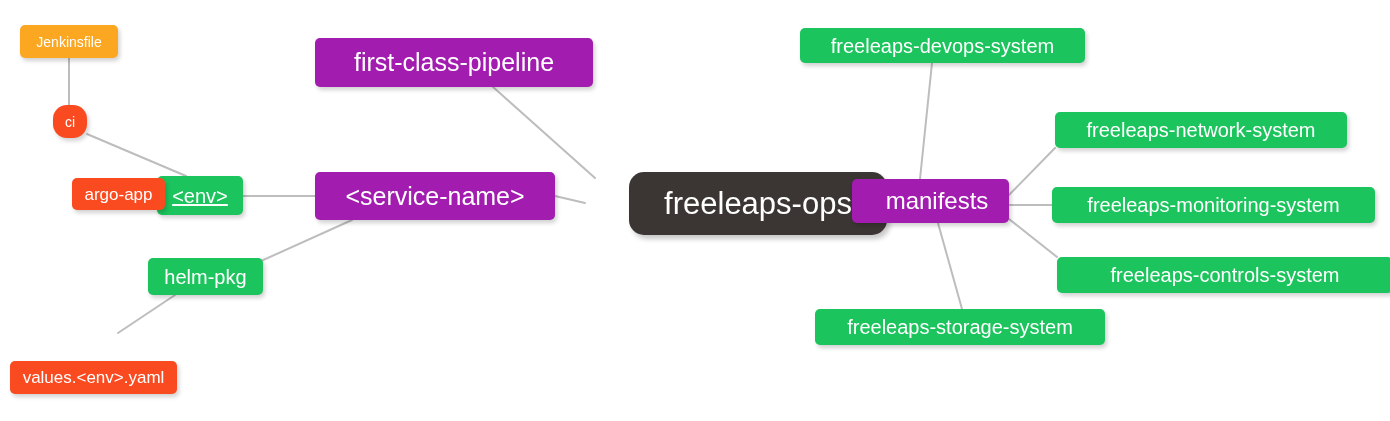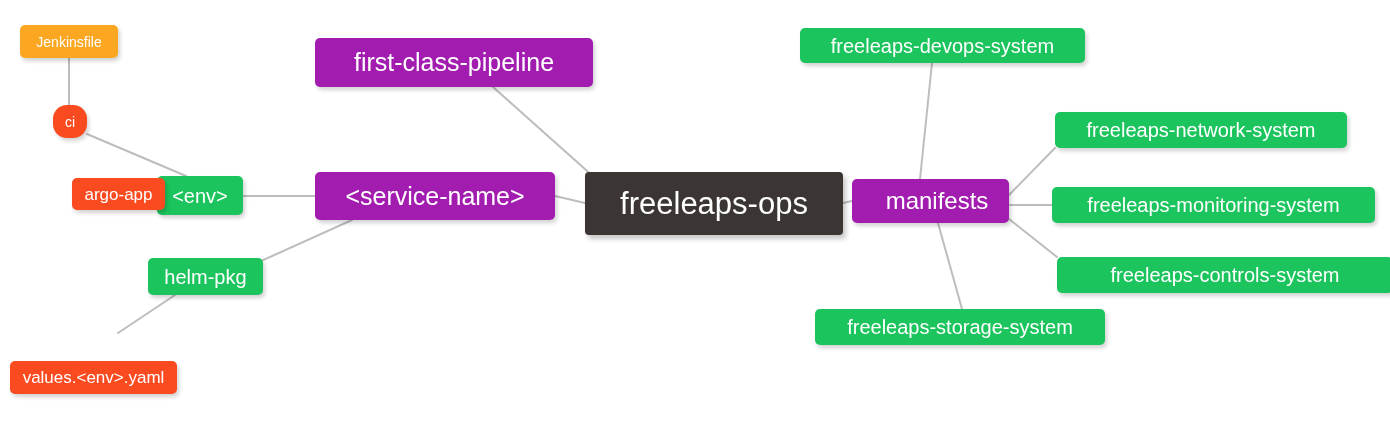--- a/index.html
+++ b/index.html
@@ -36,22 +36,23 @@
     border-radius: 5px;
     color: #ffffff;
     white-space: nowrap;
     line-height: 1;
     text-align: right;
     box-shadow: 2px 3px 4px rgba(0,0,0,0.18);
     user-select: none;
   }
   .node.root {
     background: #3b3633;
-    border-radius: 4px;
+    border-radius: 15px;
     box-shadow: 3px 4px 5px rgba(0,0,0,0.22);
+    margin-left: 44px;
   }
   .node.blue   { background: #a21caf; }
   .node.green  { background: #1bc45c; }
   .node.orange { background: #fba722; }
   .node.red    { background: #fa4a1f; }
 </style>
 </head>
 <body>
 
 <div id="mindmap">
@@ -69,21 +70,21 @@
       <line x1="1009" y1="195" x2="1055" y2="148" stroke="#bdbdbd" stroke-width="2" stroke-linecap="round"></line>
       <line x1="1009" y1="205" x2="1052" y2="205" stroke="#bdbdbd" stroke-width="2" stroke-linecap="round"></line>
       <line x1="1009" y1="219" x2="1057" y2="257" stroke="#bdbdbd" stroke-width="2" stroke-linecap="round"></line>
       <line x1="938" y1="223" x2="962" y2="309" stroke="#bdbdbd" stroke-width="2" stroke-linecap="round"></line>
     </svg>
   <div id="node-layer">
       <div class="node root" style="left: 585px; top: 172px; width: 258px; height: 63px; font-size: 31px;">freeleaps-ops</div>
       <div class="node blue" style="left: 315px; top: 172px; width: 240px; height: 48px; font-size: 25px;">&lt;service-name&gt;</div>
       <div class="node blue" style="left: 315px; top: 38px; width: 278px; height: 49px; font-size: 25px;">first-class-pipeline</div>
       <div class="node blue" style="left: 852px; top: 179px; width: 157px; height: 44px; font-size: 24px; padding-left: 13px;">manifests</div>
-      <div class="node green" style="left: 157px; top: 176px; width: 86px; height: 39px; font-size: 20px;">&lt;env&gt;</div>
+      <div class="node green" style="left: 157px; top: 176px; width: 86px; height: 39px; font-size: 20px; text-decoration: underline;">&lt;env&gt;</div>
       <div class="node green" style="left: 148px; top: 258px; width: 115px; height: 37px; font-size: 20px;">helm-pkg</div>
       <div class="node red" style="left: 53px; top: 105px; width: 34px; height: 33px; font-size: 14px; border-radius: 14px;">ci</div>
       <div class="node red" style="left: 32px; top: 178px; width: 93px; height: 32px; font-size: 17px; margin-left: 40px;">argo-app</div>
       <div class="node red" style="left: 10px; top: 333px; width: 167px; height: 33px; font-size: 17px; margin-top: 28px;">values.&lt;env&gt;.yaml</div>
       <div class="node orange" style="left: 20px; top: 25px; width: 98px; height: 33px; font-size: 14px;">Jenkinsfile</div>
       <div class="node green" style="left: 800px; top: 28px; width: 285px; height: 35px; font-size: 20px;">freeleaps-devops-system</div>
       <div class="node green" style="left: 1055px; top: 112px; width: 292px; height: 36px; font-size: 20px;">freeleaps-network-system</div>
       <div class="node green" style="left: 1052px; top: 187px; width: 323px; height: 36px; font-size: 20px;">freeleaps-monitoring-system</div>
       <div class="node green" style="left: 1057px; top: 257px; width: 336px; height: 36px; font-size: 20px;">freeleaps-controls-system</div>
       <div class="node green" style="left: 815px; top: 309px; width: 290px; height: 36px; font-size: 20px;">freeleaps-storage-system</div>

